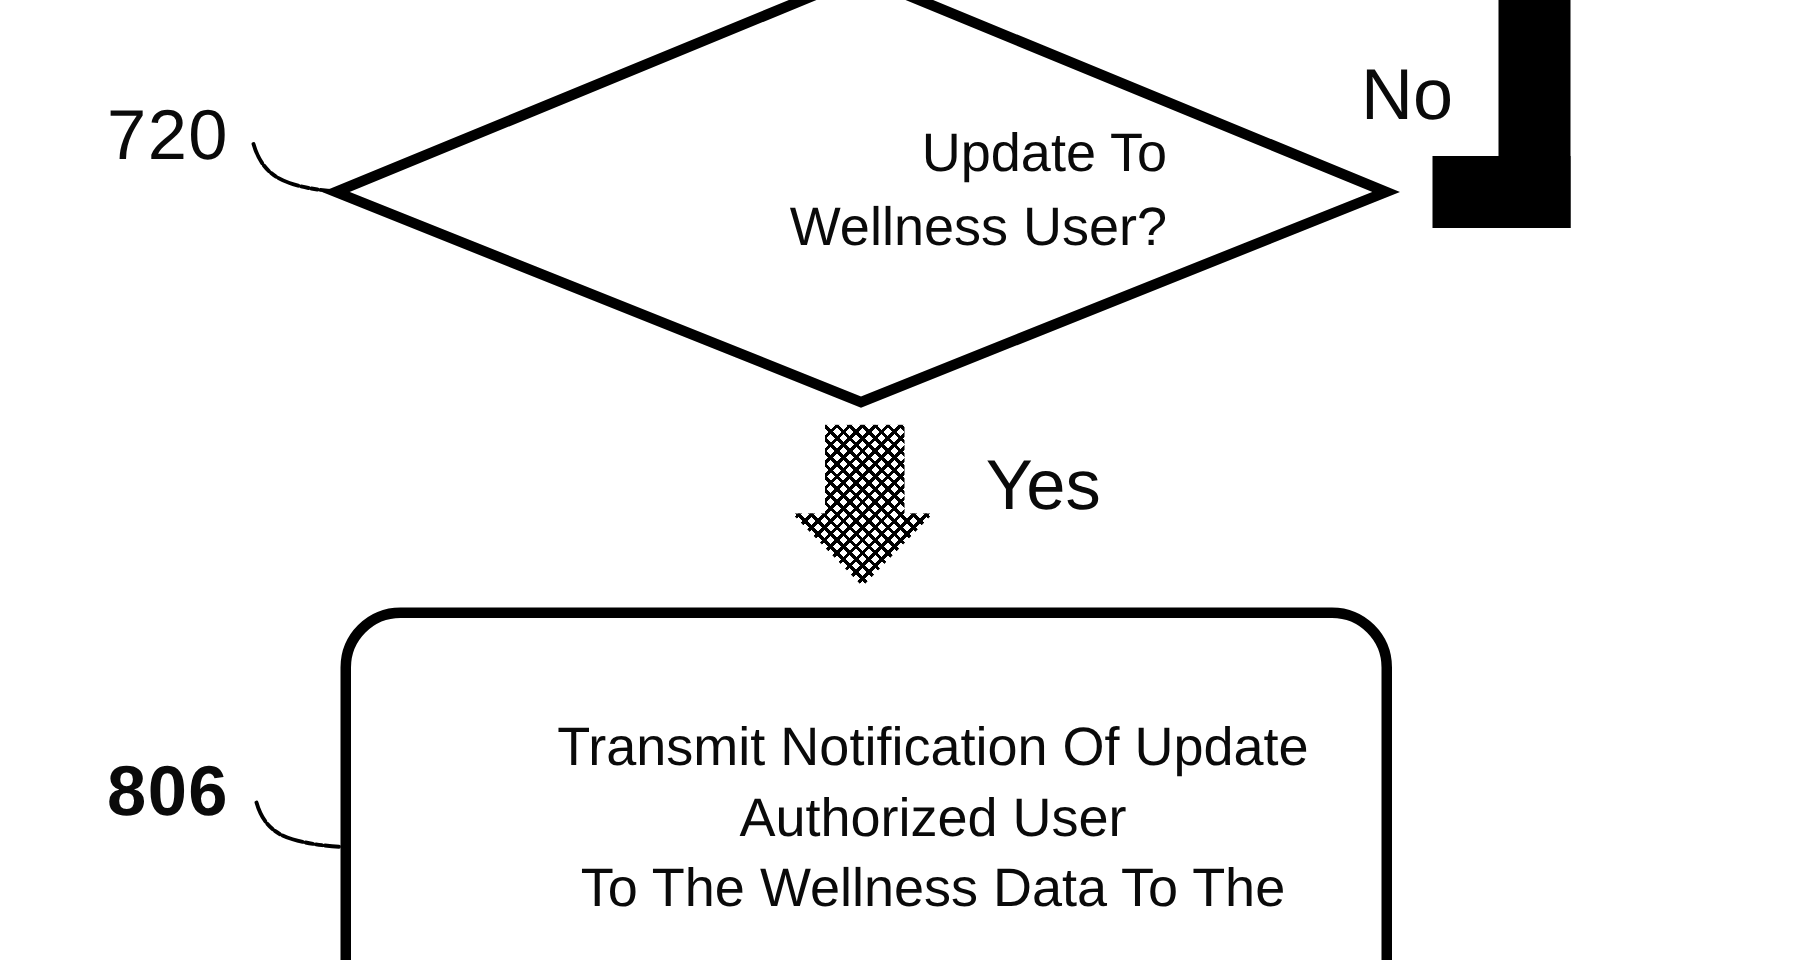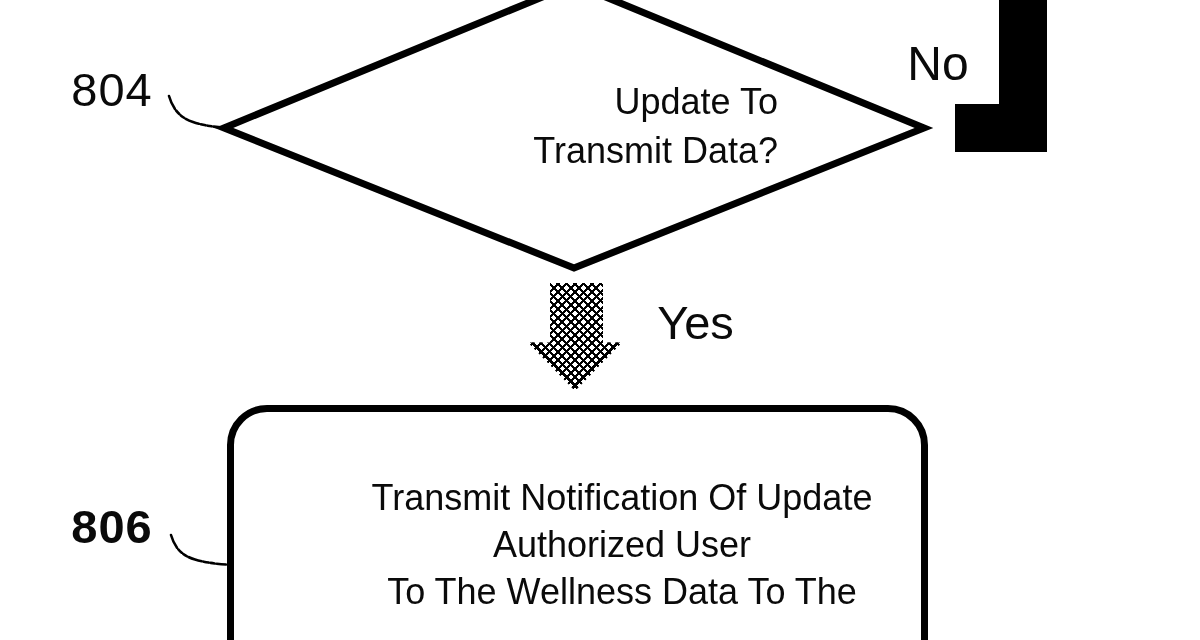--- a/index.html
+++ b/index.html
@@ -40,25 +40,25 @@
 <body>
 
 <div class="stage">
 
   <svg class="lines" viewBox="0 0 1200 640" xmlns="http://www.w3.org/2000/svg">
     <polygon points="574,-16 924,128 574,268 224,128" fill="none" stroke="#000" stroke-width="7" stroke-linejoin="miter"></polygon>
     <path d="M169,96 C173,110 181,118 193,122 C203,125.5 215,127 223,127.5" fill="none" stroke="#000" stroke-width="2.6" stroke-linecap="round" stroke-dasharray="14 2 5 2 4 2"></path>
     <path d="M171,535 C175,549 183,556 195,559.5 C205,562.5 217,564 226,564.5" fill="none" stroke="#000" stroke-width="2.6" stroke-linecap="round" stroke-dasharray="14 2 5 2 4 2"></path>
   </svg>
 
-  <div class="label ref-label" style="left:62px;top:66px;width:100px;">804</div>
+  <div class="label ref-label" style="left:62px;top:66px;width:100px;">720</div>
 
   <div class="decision-label">
     <div>Update To</div>
-    <div>Transmit Data?</div>
+    <div>Wellness User?</div>
   </div>
 
   <div class="label branch-label" style="left:893px;top:40px;width:90px;">No</div>
 
   <div class="no-bar"></div>
   <div class="no-foot"></div>
 
   <div class="yes-arrow"></div>
 
   <div class="label branch-label" style="left:648px;top:299px;width:95px;font-size:47px;">Yes</div>

